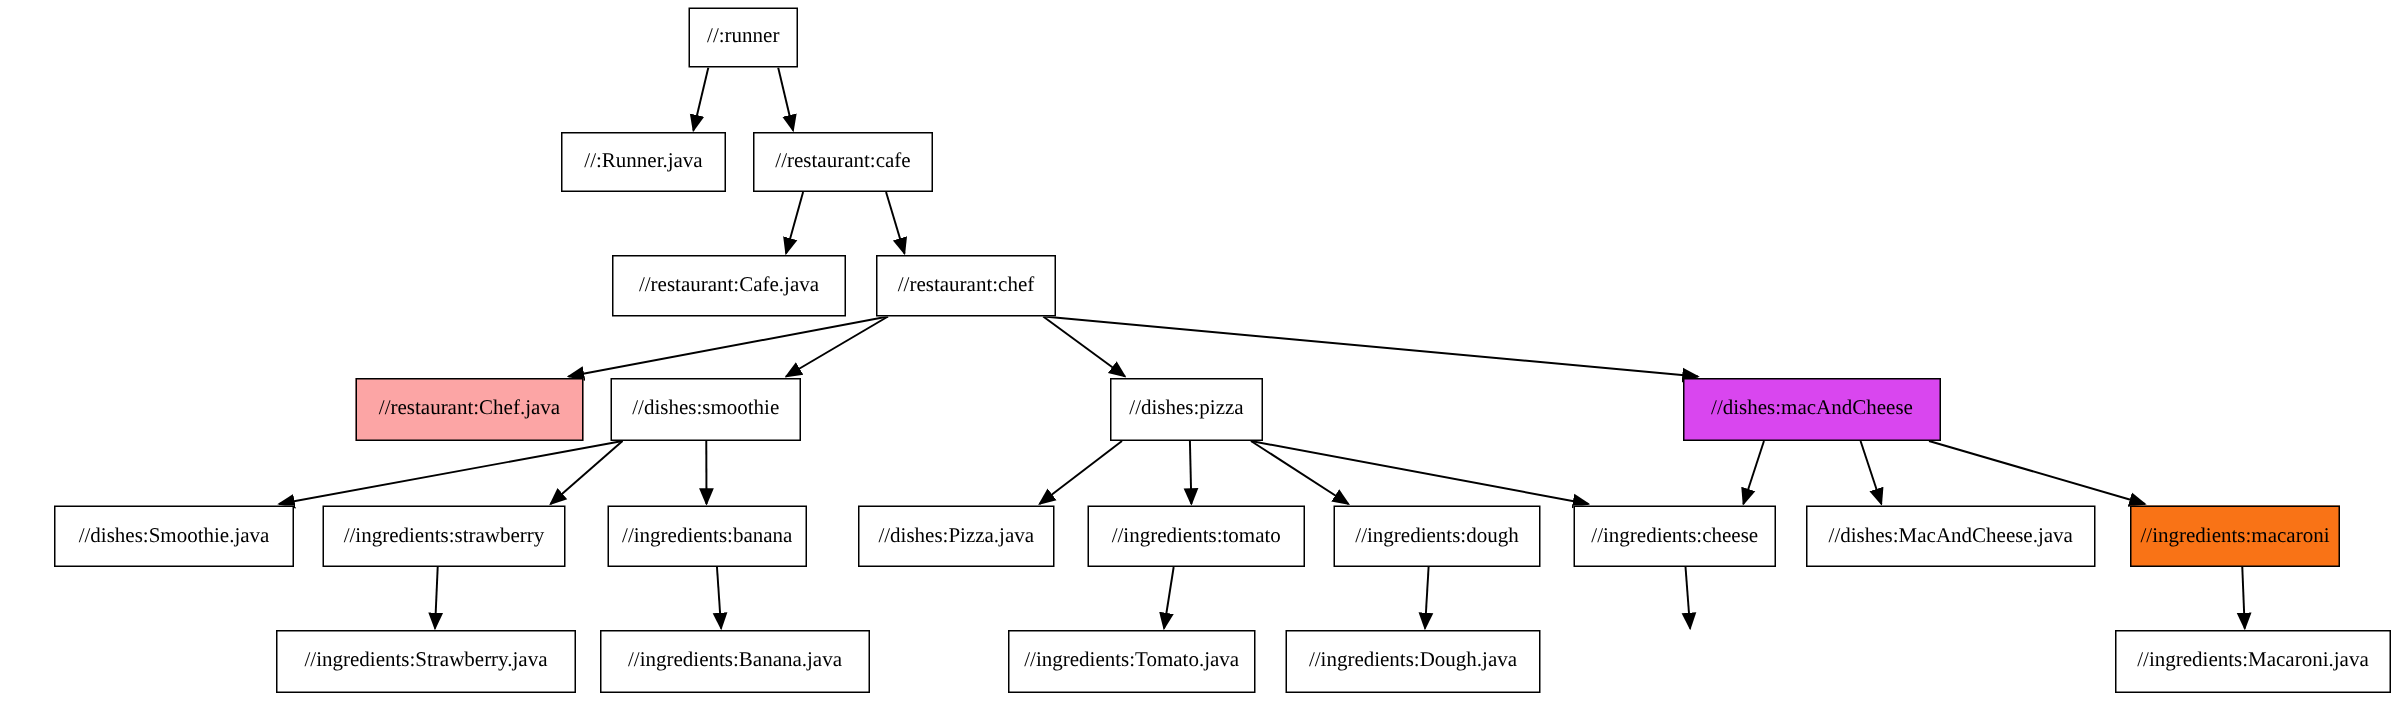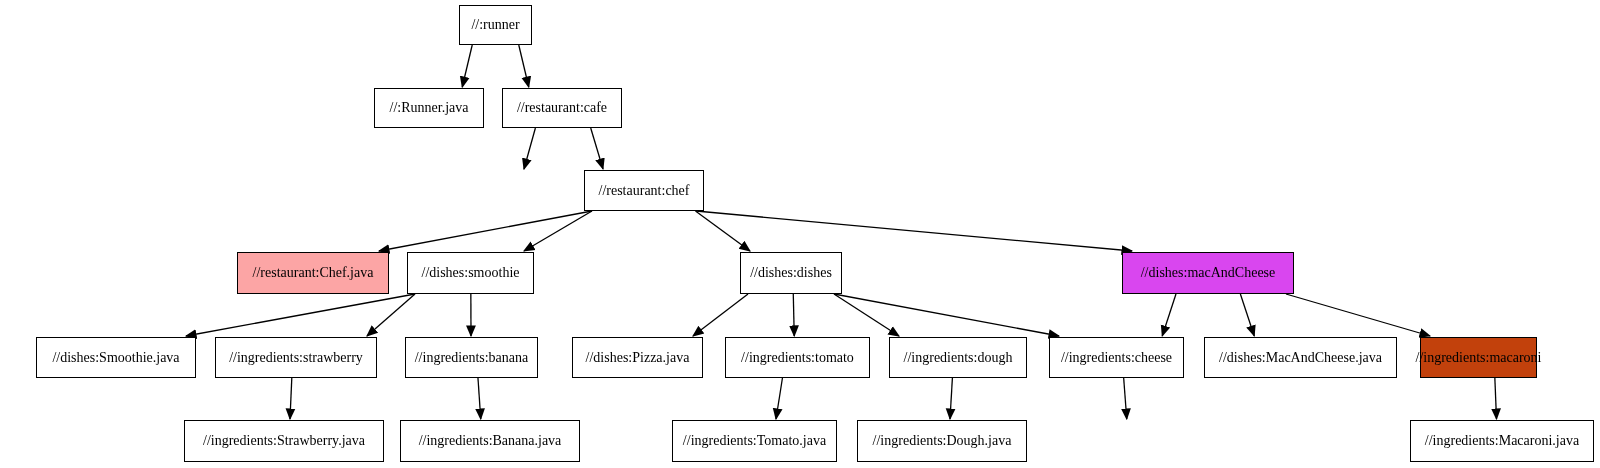--- a/index.html
+++ b/index.html
@@ -68,32 +68,33 @@
       <line x1="920.4" y1="378" x2="918" y2="419" stroke="#000000" stroke-width="1.3" marker-end="url(#arrowhead)"></line>
       <line x1="1091.675" y1="378" x2="1094.75" y2="419" stroke="#000000" stroke-width="1.3" marker-end="url(#arrowhead)"></line>
       <line x1="1143.975" y1="294" x2="1130.25" y2="336" stroke="#000000" stroke-width="1.3" marker-end="url(#arrowhead)"></line>
       <line x1="1208.375" y1="294" x2="1222.25" y2="336" stroke="#000000" stroke-width="1.3" marker-end="url(#arrowhead)"></line>
       <line x1="1254" y1="294" x2="1398" y2="336" stroke="#000000" stroke-width="1.3" marker-end="url(#arrowhead)"></line>
       <line x1="1462.85" y1="378" x2="1464.5" y2="419" stroke="#000000" stroke-width="1.3" marker-end="url(#arrowhead)"></line>
     </svg>
     <div class="node" style="left: 427px; top: 5px; width: 73px; height: 40px; border-color: rgb(0, 0, 0); background: rgb(255, 255, 255); color: rgb(0, 0, 0);">//:runner</div>
     <div class="node" style="left: 342px; top: 88px; width: 110px; height: 40px; border-color: rgb(0, 0, 0); background: rgb(255, 255, 255); color: rgb(0, 0, 0);">//:Runner.java</div>
     <div class="node" style="left: 470px; top: 88px; width: 120px; height: 40px; border-color: rgb(0, 0, 0); background: rgb(255, 255, 255); color: rgb(0, 0, 0);">//restaurant:cafe</div>
+    <div class="node" style="left: 376px; top: 170px; width: 156px; height: 41px; border-color: rgb(0, 0, 0); background: rgb(255, 255, 255); color: rgb(0, 0, 0);">//restaurant:Cafe.java</div>
     <div class="node" style="left: 552px; top: 170px; width: 120px; height: 41px; border-color: rgb(0, 0, 0); background: rgb(255, 255, 255); color: rgb(0, 0, 0);">//restaurant:chef</div>
     <div class="node" style="left: 205px; top: 252px; width: 152px; height: 42px; border-color: rgb(0, 0, 0); background: #fca5a5; color: rgb(0, 0, 0);">//restaurant:Chef.java</div>
     <div class="node" style="left: 375px; top: 252px; width: 127px; height: 42px; border-color: rgb(0, 0, 0); background: rgb(255, 255, 255); color: rgb(0, 0, 0);">//dishes:smoothie</div>
-    <div class="node" style="left: 708px; top: 252px; width: 102px; height: 42px; border-color: rgb(0, 0, 0); background: rgb(255, 255, 255); color: rgb(0, 0, 0);">//dishes:dishes</div>
+    <div class="node" style="left: 708px; top: 252px; width: 102px; height: 42px; border-color: rgb(0, 0, 0); background: rgb(255, 255, 255); color: rgb(0, 0, 0);">//dishes:pizza</div>
     <div class="node" style="left: 1090px; top: 252px; width: 172px; height: 42px; border-color: rgb(0, 0, 0); background: #d946ef; color: rgb(0, 0, 0);">//dishes:macAndCheese</div>
     <div class="node" style="left: 4px; top: 337px; width: 160px; height: 41px; border-color: rgb(0, 0, 0); background: rgb(255, 255, 255); color: rgb(0, 0, 0);">//dishes:Smoothie.java</div>
     <div class="node" style="left: 183px; top: 337px; width: 162px; height: 41px; border-color: rgb(0, 0, 0); background: rgb(255, 255, 255); color: rgb(0, 0, 0);">//ingredients:strawberry</div>
     <div class="node" style="left: 373px; top: 337px; width: 133px; height: 41px; border-color: rgb(0, 0, 0); background: rgb(255, 255, 255); color: rgb(0, 0, 0);">//ingredients:banana</div>
     <div class="node" style="left: 693px; top: 337px; width: 145px; height: 41px; border-color: rgb(0, 0, 0); background: rgb(255, 255, 255); color: rgb(0, 0, 0);">//ingredients:tomato</div>
     <div class="node" style="left: 540px; top: 337px; width: 131px; height: 41px; border-color: rgb(0, 0, 0); background: rgb(255, 255, 255); color: rgb(0, 0, 0);">//dishes:Pizza.java</div>
     <div class="node" style="left: 857px; top: 337px; width: 138px; height: 41px; border-color: rgb(0, 0, 0); background: rgb(255, 255, 255); color: rgb(0, 0, 0);">//ingredients:dough</div>
     <div class="node" style="left: 1017px; top: 337px; width: 135px; height: 41px; border-color: rgb(0, 0, 0); background: rgb(255, 255, 255); color: rgb(0, 0, 0);">//ingredients:cheese</div>
     <div class="node" style="left: 1172px; top: 337px; width: 193px; height: 41px; border-color: rgb(0, 0, 0); background: rgb(255, 255, 255); color: rgb(0, 0, 0);">//dishes:MacAndCheese.java</div>
-    <div class="node" style="left: 1388px; top: 337px; width: 117px; height: 41px; border-color: rgb(0, 0, 0); background: #c2410c; color: rgb(0, 0, 0);">//ingredients:macaroni</div>
+    <div class="node" style="left: 1388px; top: 337px; width: 140px; height: 41px; border-color: rgb(0, 0, 0); background: #f97316; color: rgb(0, 0, 0);">//ingredients:macaroni</div>
     <div class="node" style="left: 368px; top: 420px; width: 180px; height: 42px; border-color: rgb(0, 0, 0); background: rgb(255, 255, 255); color: rgb(0, 0, 0);">//ingredients:Banana.java</div>
     <div class="node" style="left: 152px; top: 420px; width: 200px; height: 42px; border-color: rgb(0, 0, 0); background: rgb(255, 255, 255); color: rgb(0, 0, 0);">//ingredients:Strawberry.java</div>
     <div class="node" style="left: 825px; top: 420px; width: 170px; height: 42px; border-color: rgb(0, 0, 0); background: rgb(255, 255, 255); color: rgb(0, 0, 0);">//ingredients:Dough.java</div>
     <div class="node" style="left: 640px; top: 420px; width: 165px; height: 42px; border-color: rgb(0, 0, 0); background: rgb(255, 255, 255); color: rgb(0, 0, 0);">//ingredients:Tomato.java</div>
     <div class="node" style="left: 1378px; top: 420px; width: 184px; height: 42px; border-color: rgb(0, 0, 0); background: rgb(255, 255, 255); color: rgb(0, 0, 0);">//ingredients:Macaroni.java</div>
   </div>
 
 </body></html>

